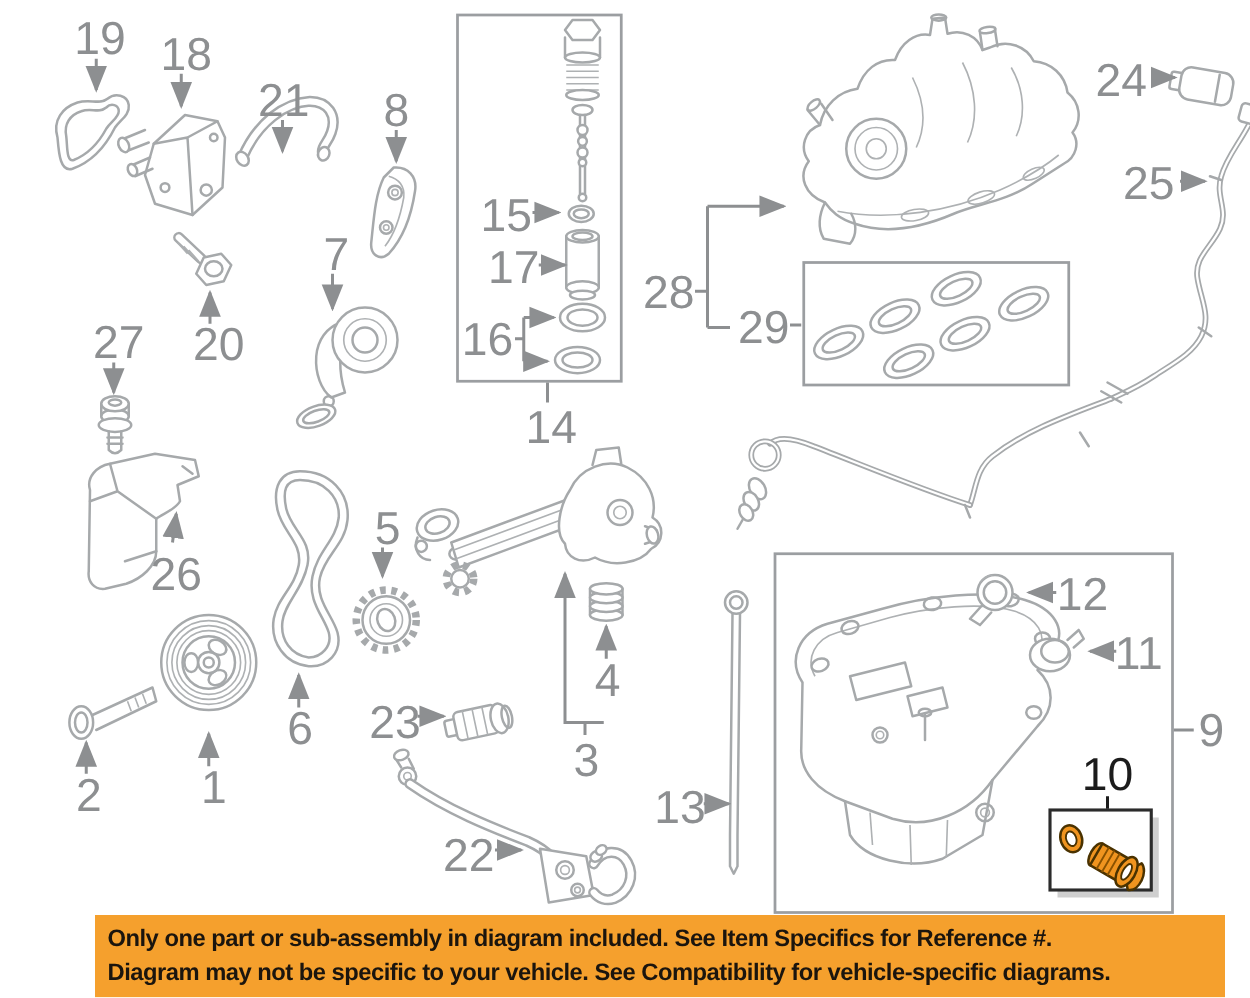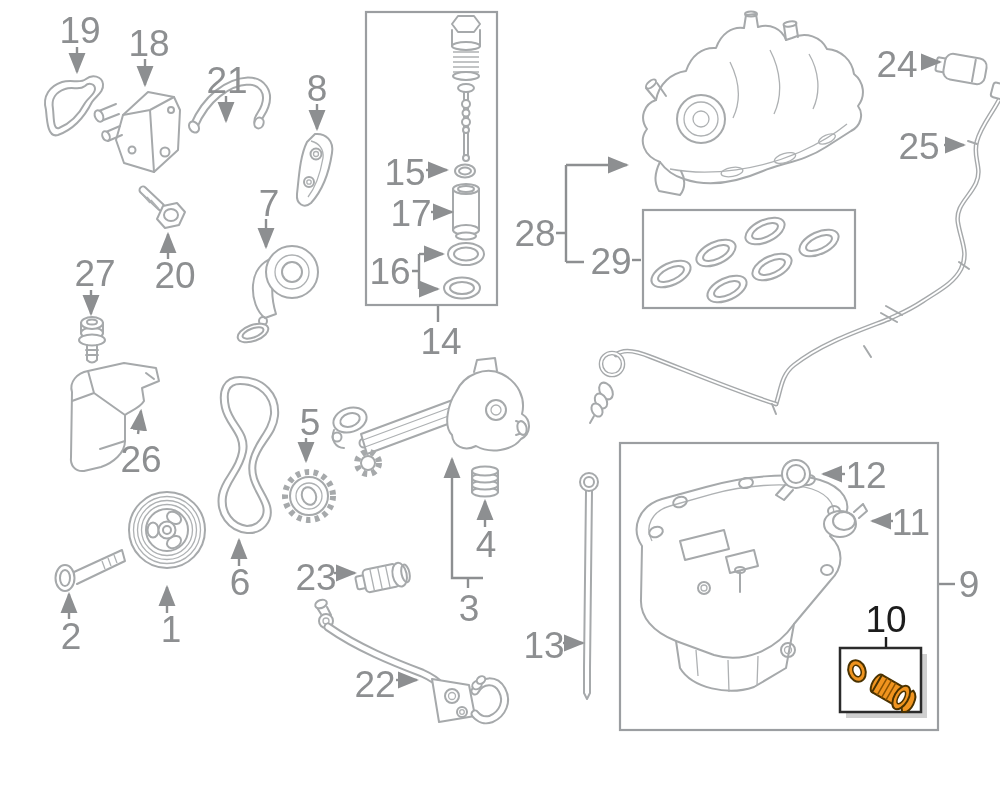--- a/index.html
+++ b/index.html
@@ -415,13 +415,17 @@
     <text class="num" x="583" y="274">29</text>
     <text class="num" x="869" y="77">24</text>
     <text class="num" x="891" y="159">25</text>
     <text class="num" x="838" y="488">12</text>
     <text class="num" x="883" y="535">11</text>
     <text class="num" x="941" y="597">9</text>
     <text class="num numdark" x="858" y="632">10</text>
   </g>
 </svg>
 
+  <div class="banner">
+    <div>Only one part or sub-assembly in diagram included. See Item Specifics for Reference #.</div>
+    <div>Diagram may not be specific to your vehicle. See Compatibility for vehicle-specific diagrams.</div>
+  </div>
 </div>
 
 </body></html>

